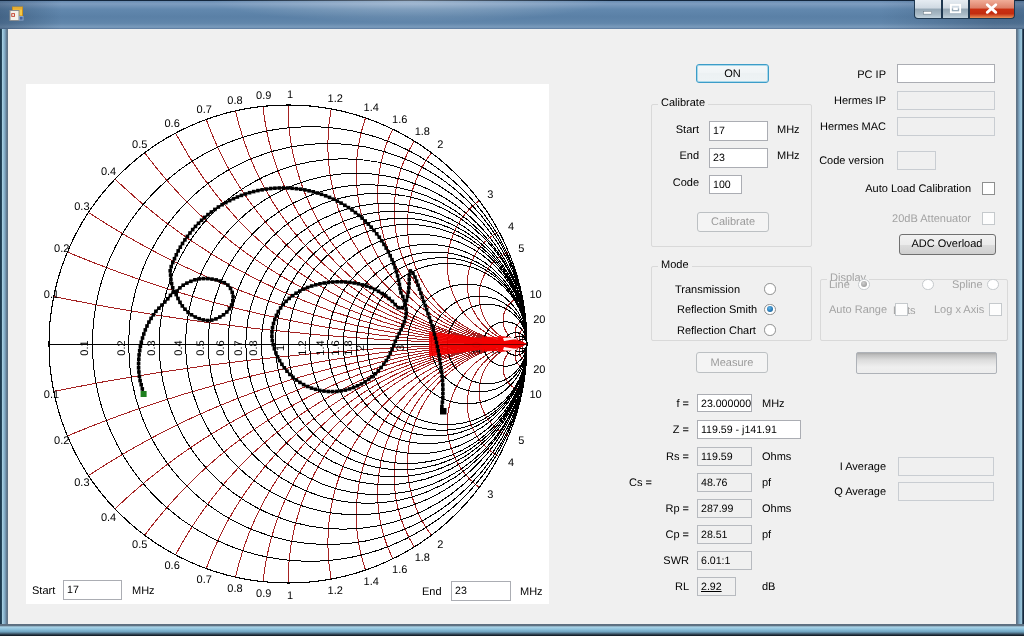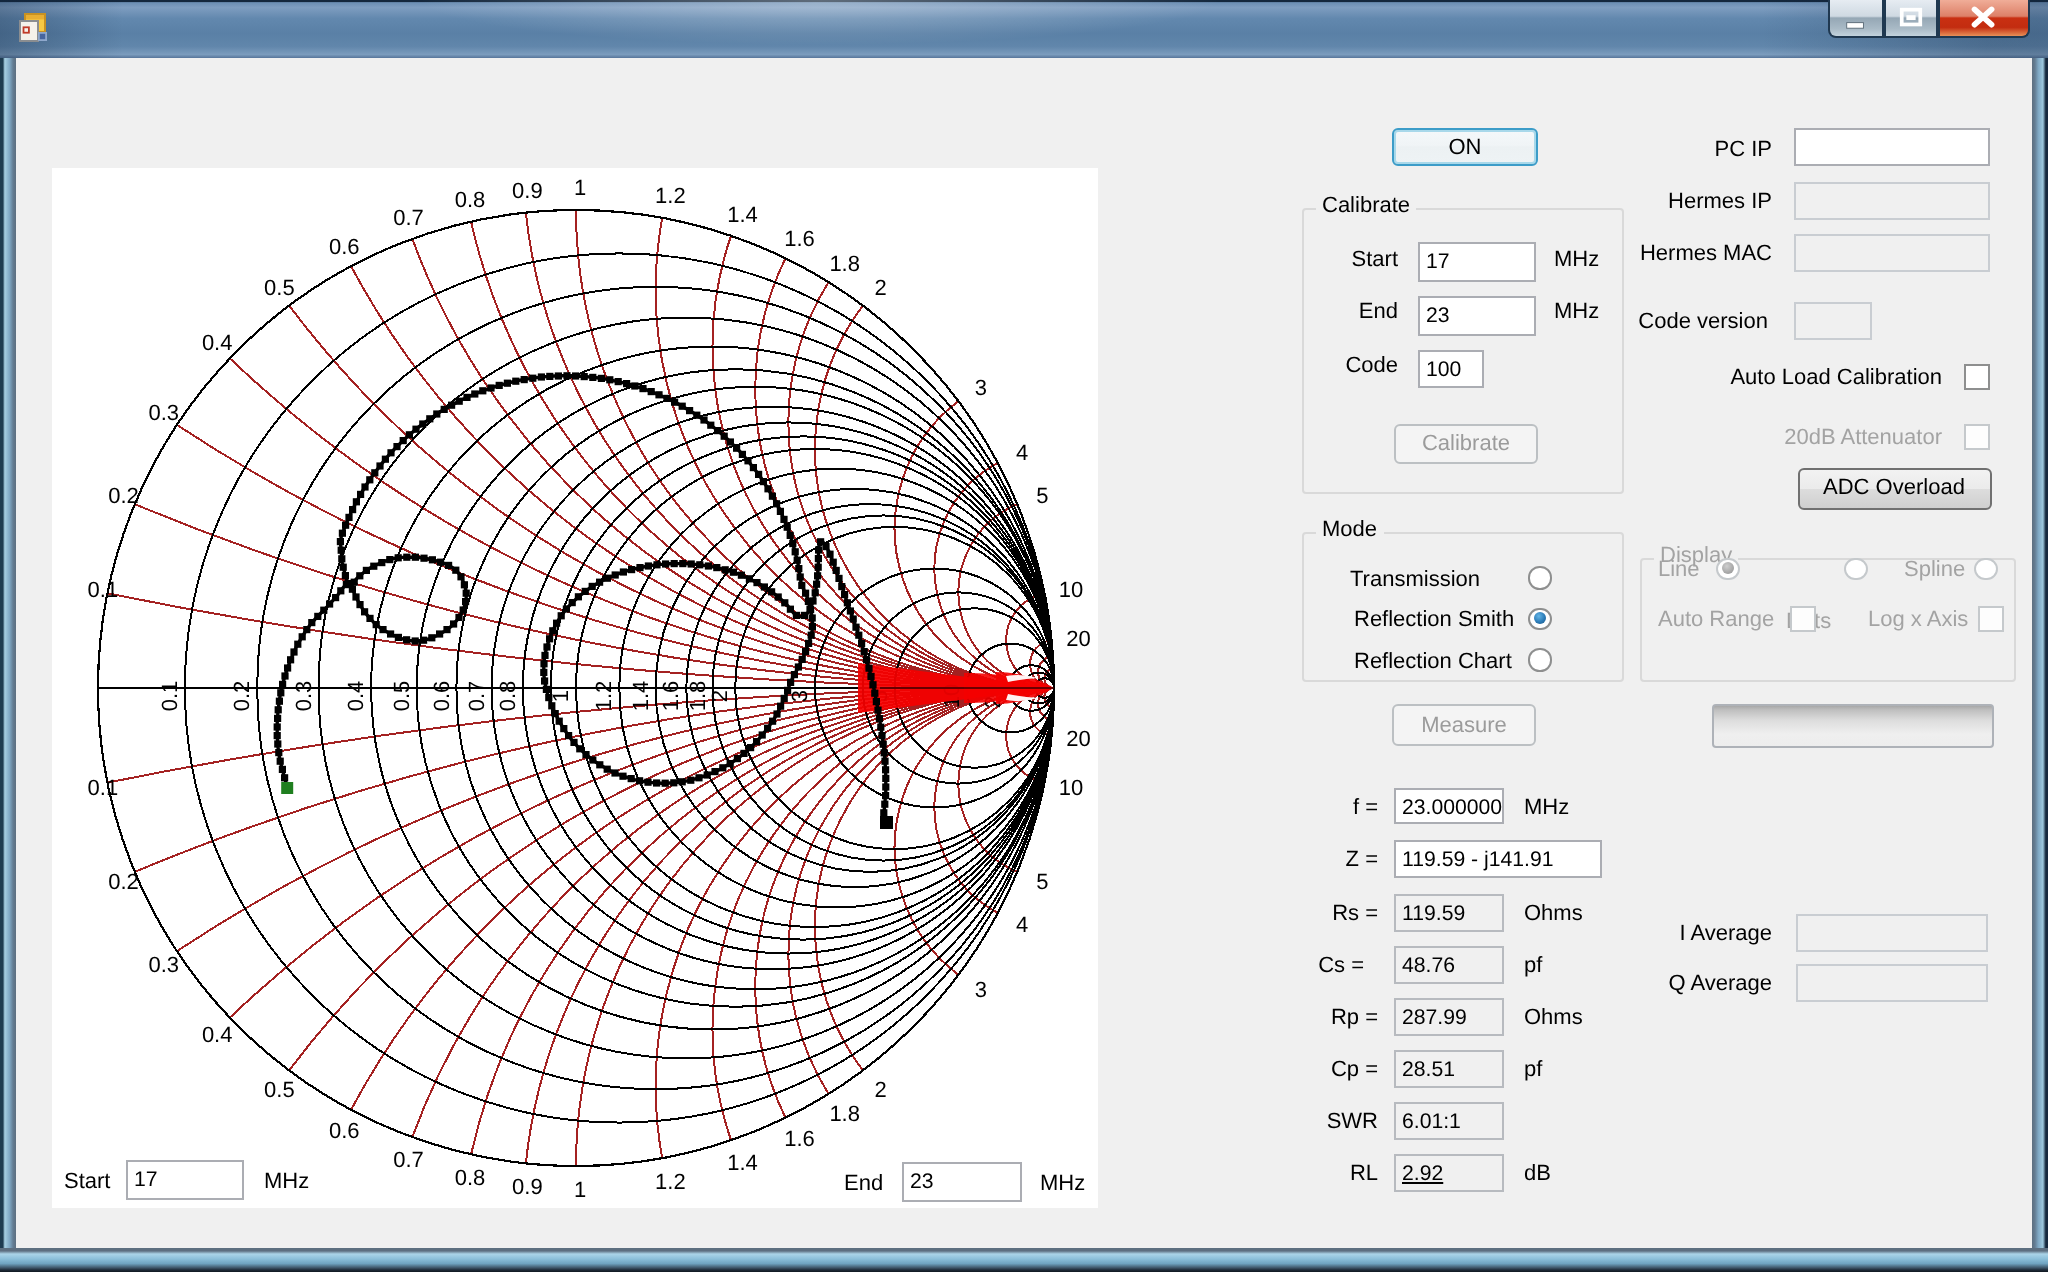--- a/index.html
+++ b/index.html
@@ -518,33 +518,33 @@
 <div class="pbar" style="left:847.5px; top:323px; width:141px; height:21.5px;"></div>
 
 <div class="lbl" style="left:629px; top:368.5px; width:52px; text-align:right;">f =</div>
 <div class="tb" style="left:689px; top:364.5px; width:55px; height:18.5px;">23.000000</div>
 <div class="lbl" style="left:754px; top:368.5px;">MHz</div>
 <div class="lbl" style="left:629px; top:395px; width:52px; text-align:right;">Z =</div>
 <div class="tb" style="left:689px; top:391px; width:104px; height:18.5px;">119.59 - j141.91</div>
 <div class="lbl" style="left:629px; top:421.5px; width:52px; text-align:right;">Rs =</div>
 <div class="tb dis2" style="left:689px; top:418px; width:55px; height:18.5px;">119.59</div>
 <div class="lbl" style="left:754px; top:421.5px;">Ohms</div>
-<div class="lbl" style="left:622px; top:447.5px; width:52px; text-align:right;">Cs =</div>
+<div class="lbl" style="left:592px; top:447.5px; width:52px; text-align:right;">Cs =</div>
 <div class="tb dis2" style="left:689px; top:444px; width:55px; height:18.5px;">48.76</div>
 <div class="lbl" style="left:754px; top:447.5px;">pf</div>
 <div class="lbl" style="left:629px; top:473.5px; width:52px; text-align:right;">Rp =</div>
 <div class="tb dis2" style="left:689px; top:470px; width:55px; height:18.5px;">287.99</div>
 <div class="lbl" style="left:754px; top:473.5px;">Ohms</div>
 <div class="lbl" style="left:629px; top:499.5px; width:52px; text-align:right;">Cp =</div>
 <div class="tb dis2" style="left:689px; top:496px; width:55px; height:18.5px;">28.51</div>
 <div class="lbl" style="left:754px; top:499.5px;">pf</div>
 <div class="lbl" style="left:629px; top:526px; width:52px; text-align:right;">SWR</div>
 <div class="tb dis2" style="left:689px; top:522px; width:55px; height:18.5px;">6.01:1</div>
 <div class="lbl" style="left:629px; top:552px; width:52px; text-align:right;">RL</div>
-<div class="tb dis2" style="left:689px; top:548px; width:55px; height:18.5px;text-decoration:underline;">2.92</div>
+<div class="tb dis2" style="left:689px; top:548px; width:39px; height:18.5px;text-decoration:underline;">2.92</div>
 <div class="lbl" style="left:754px; top:552px;">dB</div>
 
 <div class="lbl" style="left:800px; top:432px; width:78px; text-align:right;">I Average</div>
 <div class="tb dis" style="left:890px; top:427.5px; width:96px; height:19px;"></div>
 <div class="lbl" style="left:800px; top:457px; width:78px; text-align:right;">Q Average</div>
 <div class="tb dis" style="left:890px; top:452.5px; width:96px; height:19px;"></div>
 
 <div class="lbl" style="left:24px; top:556px;">Start</div>
 <div class="tb" style="left:55px; top:551px; width:59px;">17</div>
 <div class="lbl" style="left:124px; top:556px;">MHz</div>

